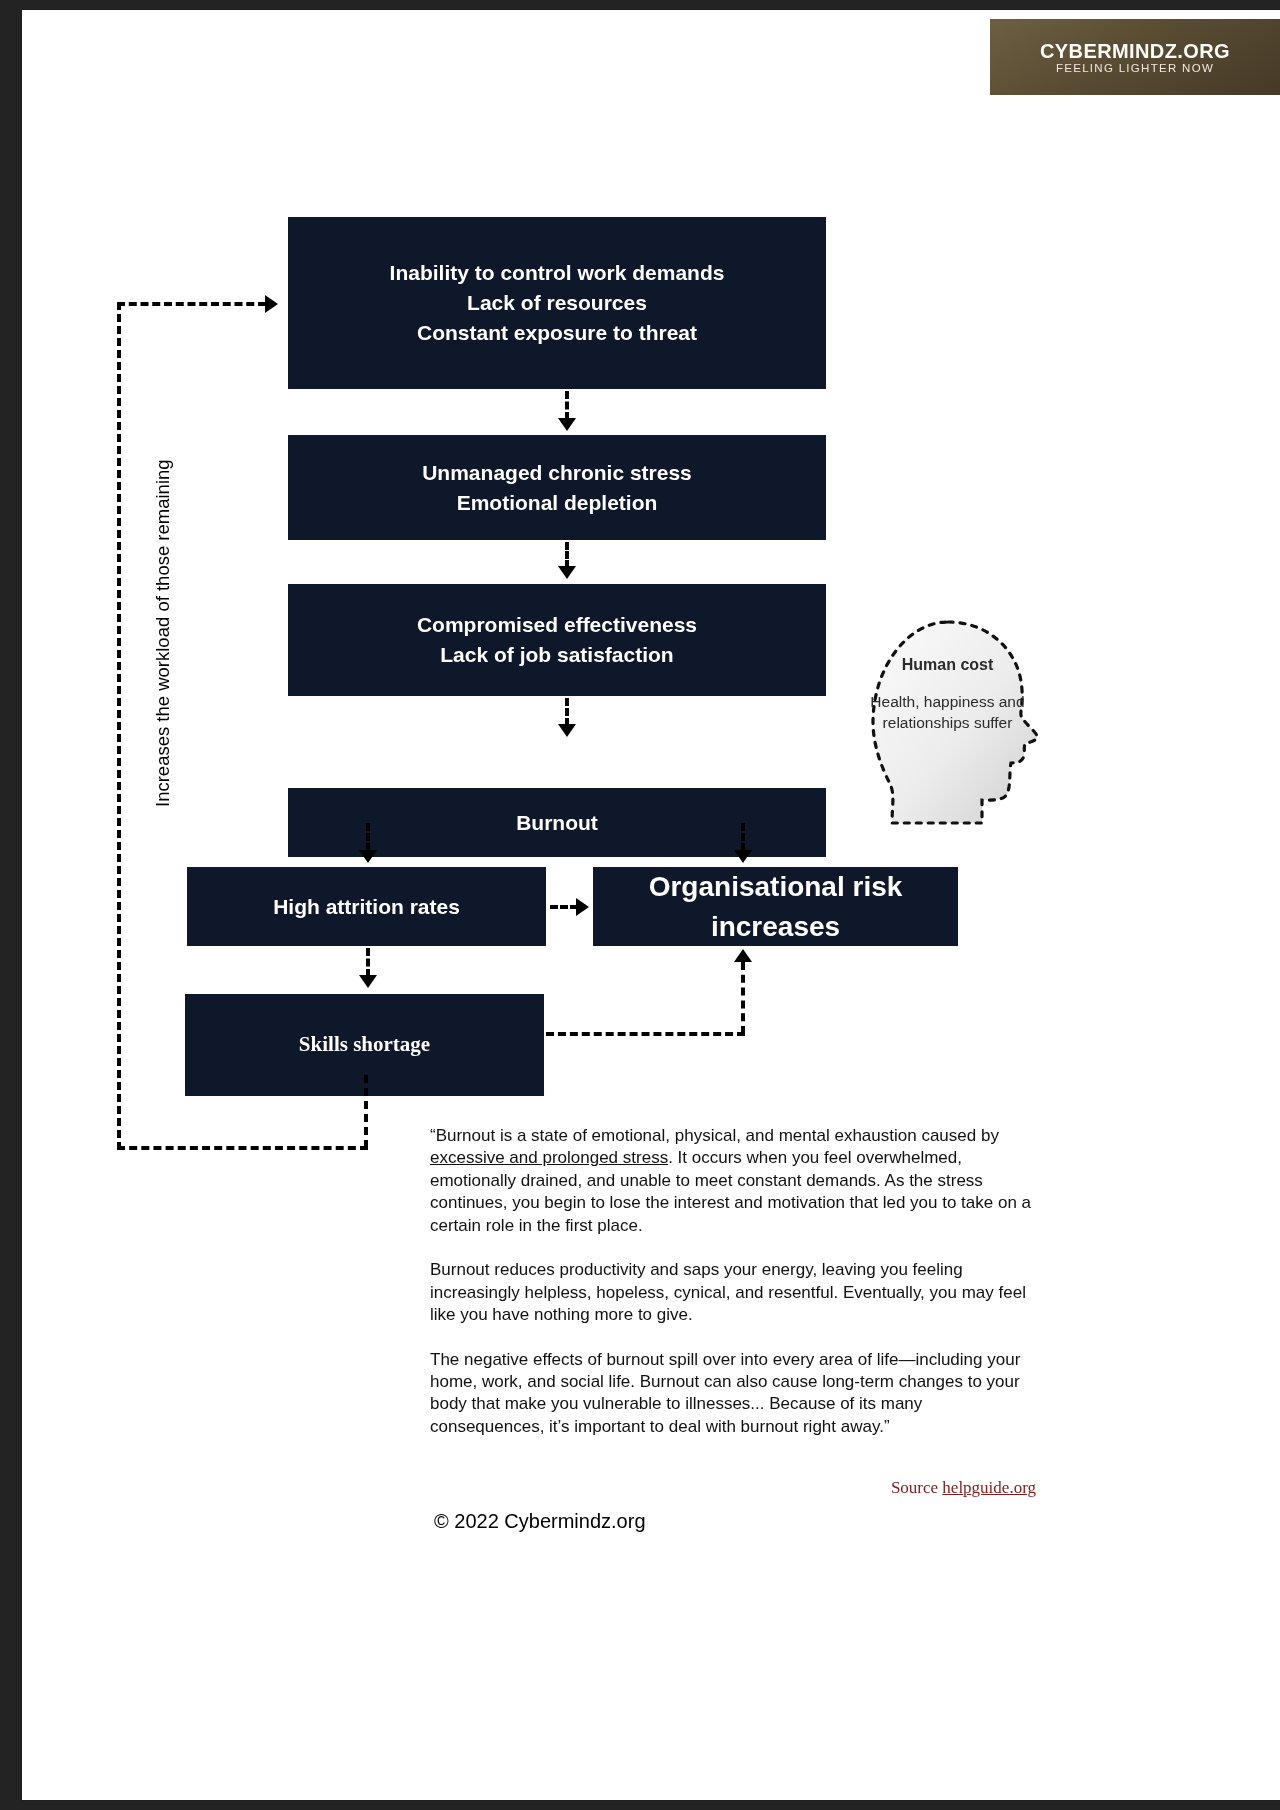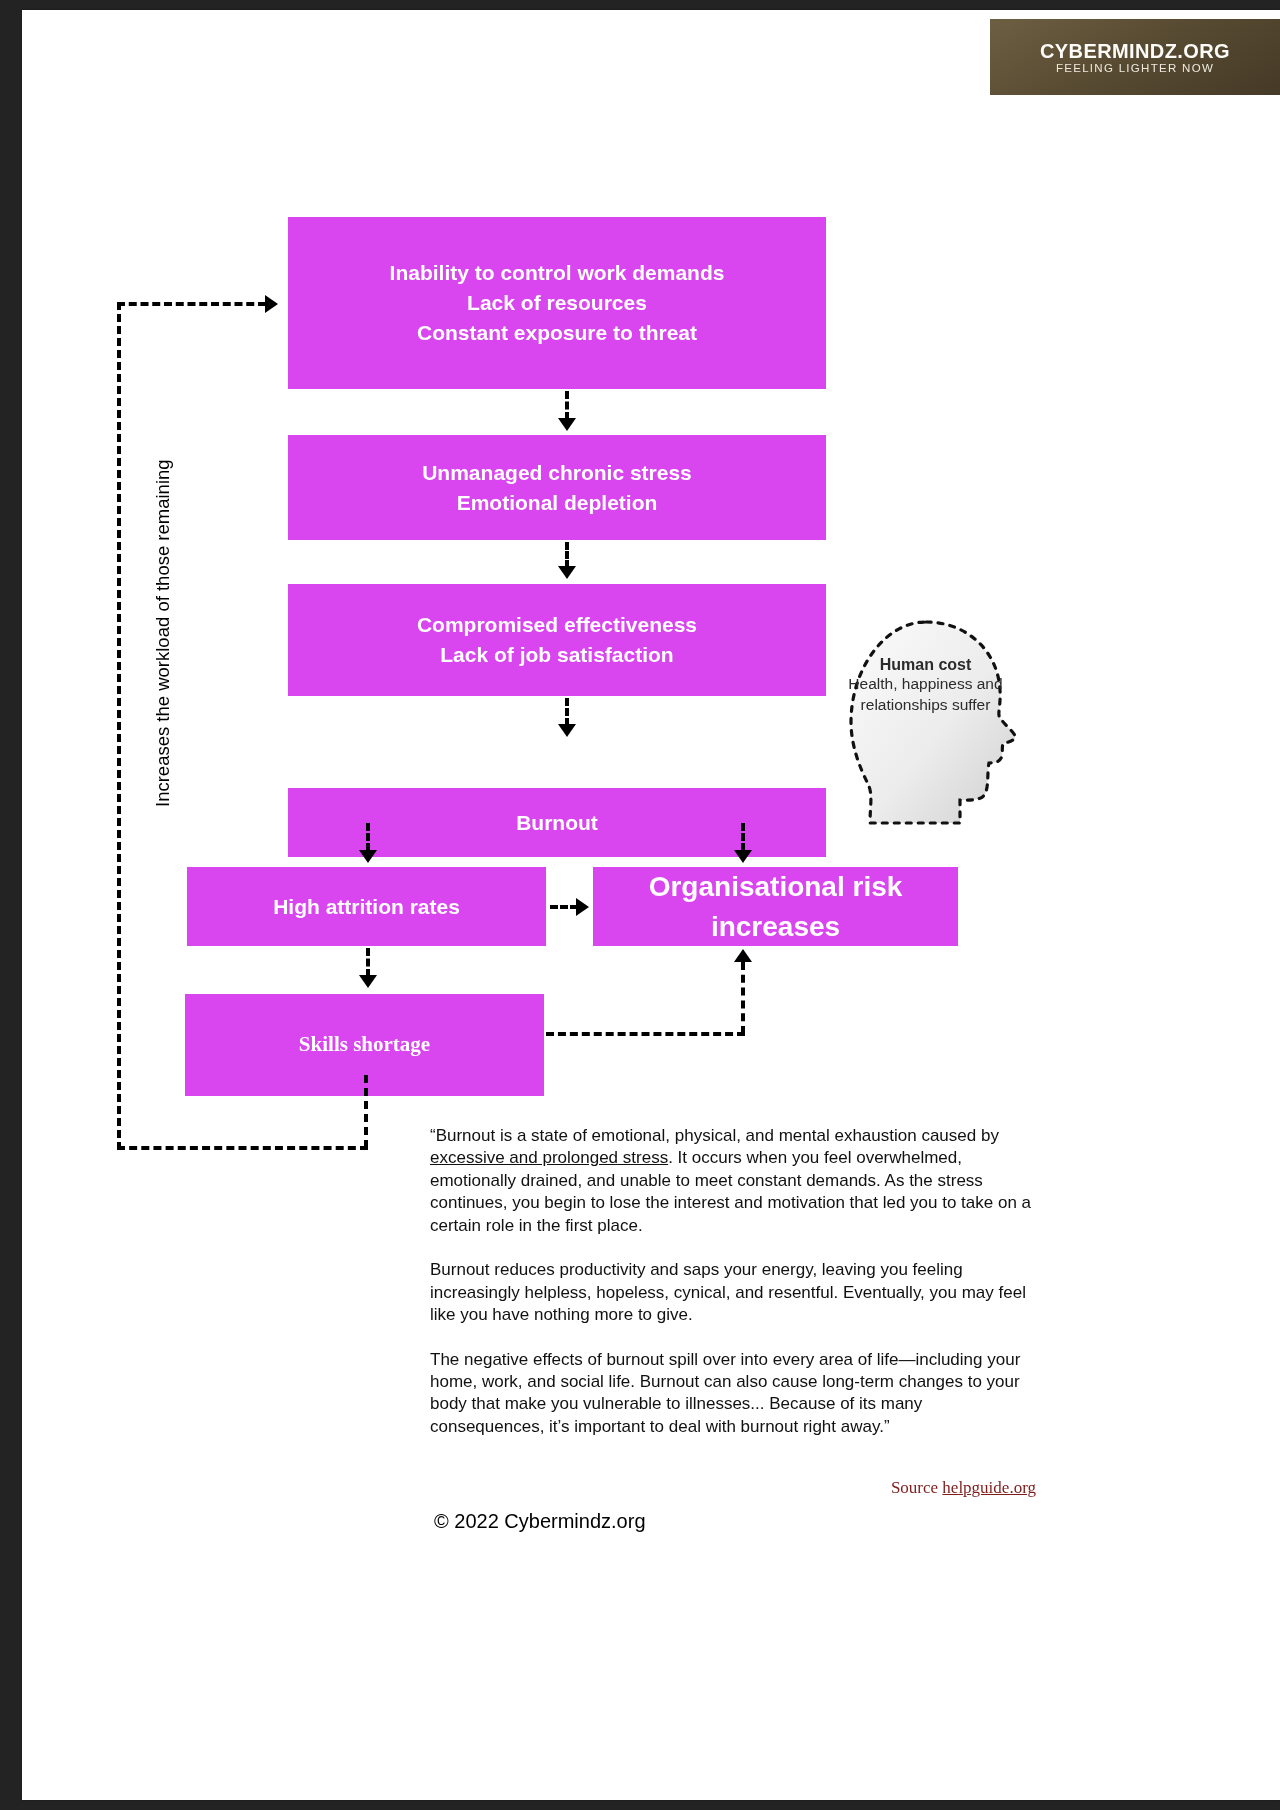--- a/index.html
+++ b/index.html
@@ -34,21 +34,21 @@
 
   
   .heading{
     position:absolute;left:95px;top:138px;
     font-size:26px;font-weight:bold;color:#000;letter-spacing:-.2px;
     white-space:nowrap;
   }
 
   
   .box{
-    position:absolute;background:#d946ef;color:#fff;
+    position:absolute;background:#0f172a;color:#fff;
     display:flex;flex-direction:column;align-items:center;justify-content:center;
     font-weight:bold;text-align:center;
   }
   .box .line{line-height:1.42;}
   #box-demands{left:266px;top:207px;width:538px;height:172px;font-size:21px;}
   #box-stress{left:266px;top:425px;width:538px;height:105px;font-size:21px;}
   #box-effectiveness{left:266px;top:574px;width:538px;height:112px;font-size:21px;}
   #box-burnout{left:266px;top:778px;width:538px;height:69px;font-size:21px;}
   #box-attrition{left:165px;top:857px;width:359px;height:79px;font-size:21px;}
   #box-orgrisk{left:571px;top:857px;width:365px;height:79px;font-size:28px;}
@@ -80,30 +80,30 @@
     transform:rotate(-90deg);transform-origin:0 0;
     font-size:18.5px;color:#000;white-space:nowrap;
     text-align:left;
   }
   .vlabel-wrap{
     position:absolute;left:112px;top:805px;height:1px;width:1px;
   }
 
   
   .head{
-    position:absolute;left:826px;top:608px;width:180px;height:210px;
+    position:absolute;left:848px;top:608px;width:180px;height:210px;
   }
   .head svg{display:block;}
   .head-text{
     position:absolute;left:0;top:0;width:155px;height:210px;
     display:flex;flex-direction:column;align-items:center;
     padding-top:38px;box-sizing:border-box;color:#2b2b2b;
   }
   .head-title{font-size:16px;font-weight:bold;}
-  .head-body{font-size:15.5px;line-height:1.33;text-align:center;margin-top:0;}
+  .head-body{font-size:15.5px;line-height:1.33;text-align:center;margin-top:18px;}
 
   
   .copy{
     position:absolute;left:408px;top:1115px;width:606px;
     font-size:17px;color:#111;line-height:1.32;
   }
   .copy p{margin:0 0 22px 0;}
   .copy u{text-decoration:underline;}
   .source{
     position:absolute;left:408px;top:1468px;width:606px;

